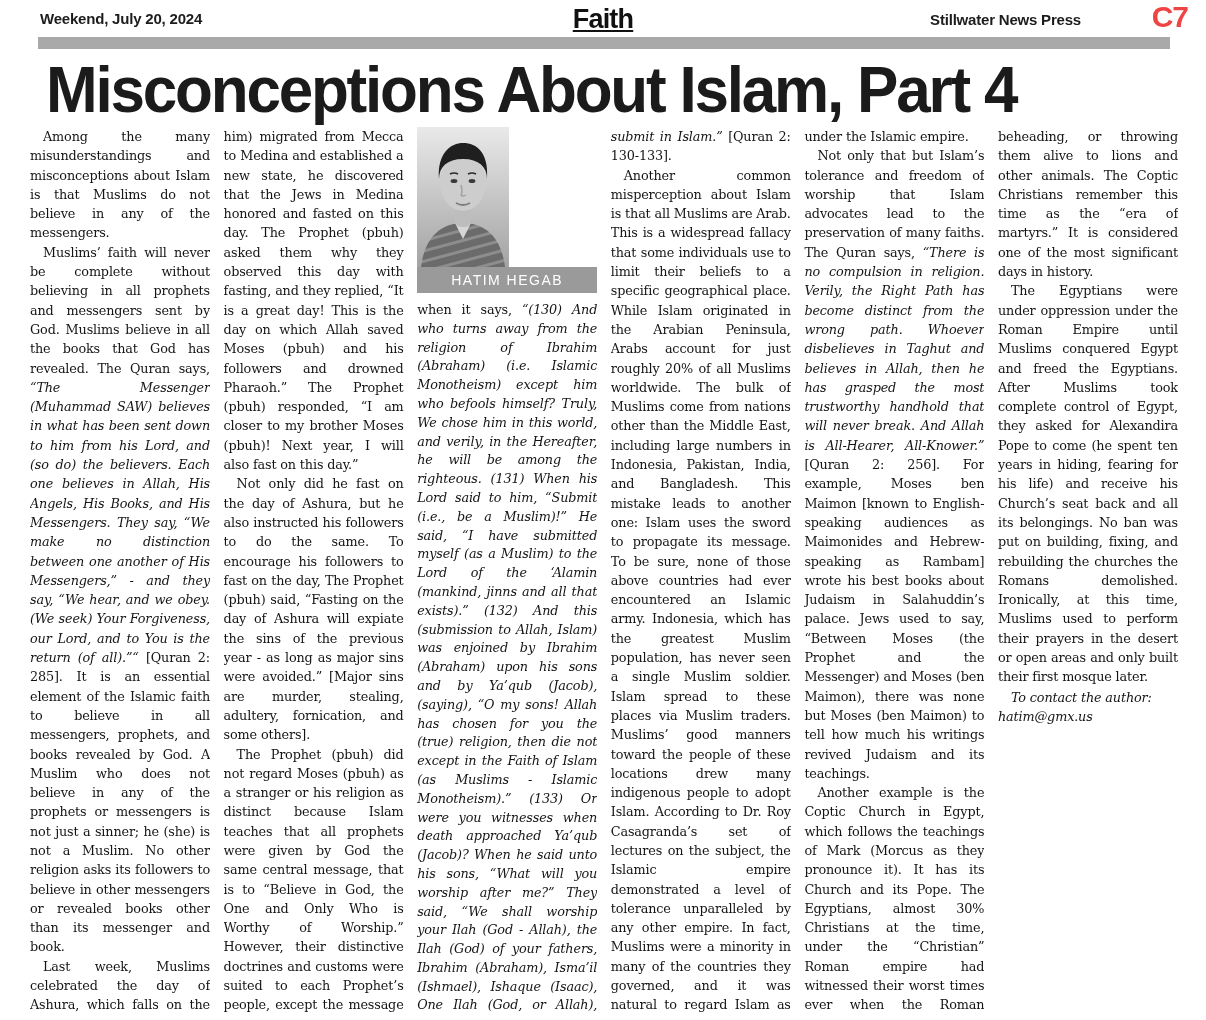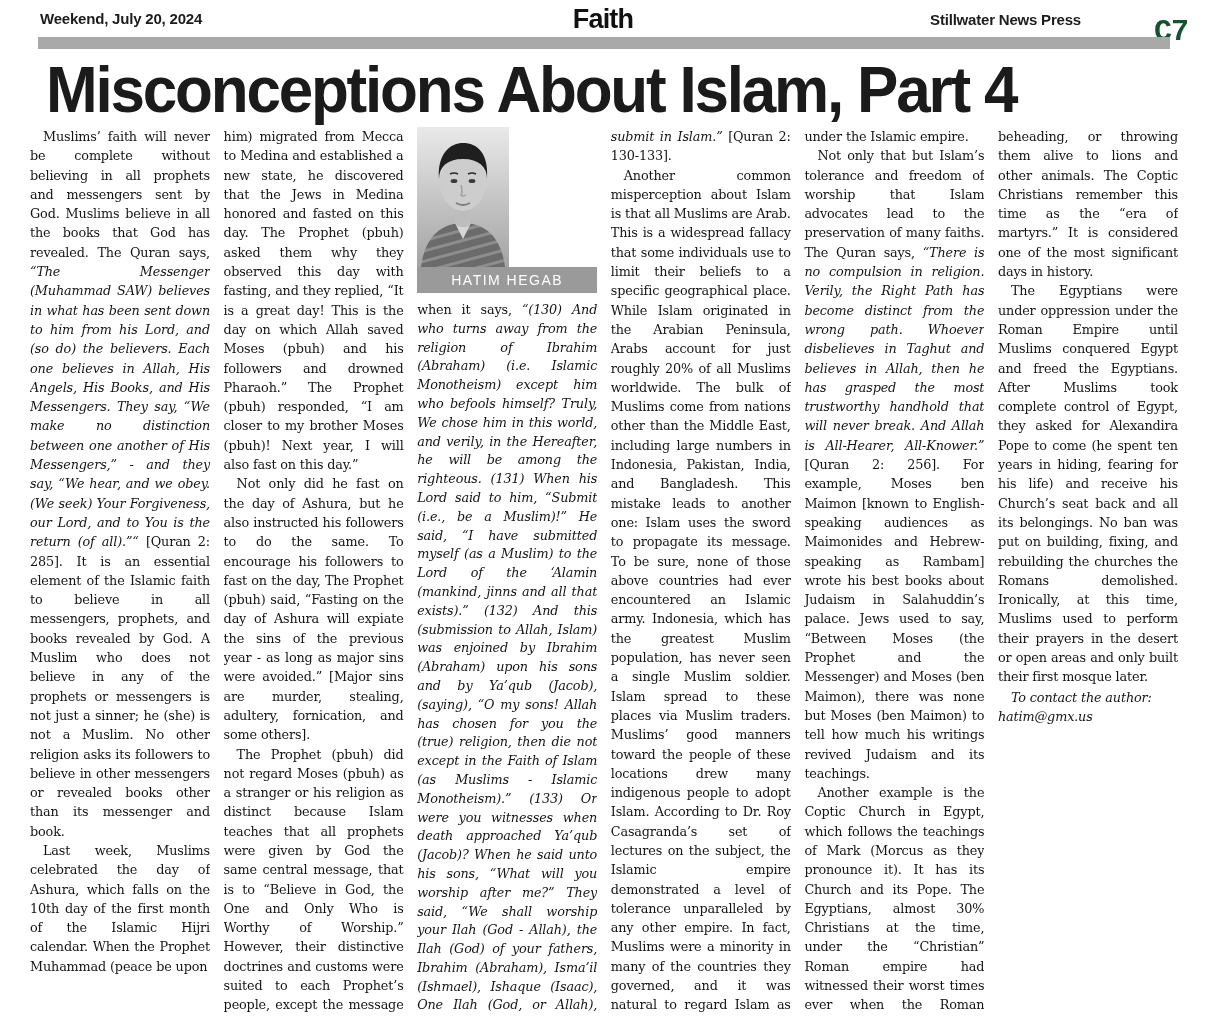--- a/index.html
+++ b/index.html
@@ -9,31 +9,31 @@
   }
   
   .mast-date {
     position:absolute; left:40px; top:10px;
     font-family:"Liberation Sans", sans-serif; font-size:15px; font-weight:600;
     letter-spacing:-0.2px; color:#1c1c1c;
   }
   .mast-section {
     position:absolute; left:0; right:0; top:4px; text-align:center;
     font-family:"Liberation Sans", sans-serif; font-size:27px; font-weight:bold;
-    letter-spacing:-0.8px; color:#111;
+    letter-spacing:-0.8px; color:#111;text-decoration:underline;
   }
   .mast-paper {
     position:absolute; right:125px; top:11px;
     font-family:"Liberation Sans", sans-serif; font-size:15px; font-weight:600;
     letter-spacing:-0.2px; color:#1c1c1c;
   }
   .mast-pagenum {
     position:absolute; right:18px; top:0px;
-    font-family:Liberation Mono, monospace; font-size:30px; font-weight:bold;
-    letter-spacing:-1px; color:#14532d;margin-top:15px;
+    font-family:Liberation Sans, sans-serif; font-size:30px; font-weight:bold;
+    letter-spacing:-1px; color:#ef4444;
   }
   .mast-rule {
     position:absolute; left:38px; top:37px; width:1132px; height:12px;
     background:#a9a9a9;
   }
   
   .headline {
     position:absolute; left:46px; top:52px; margin:0; white-space:nowrap;
     font-family:"Liberation Sans", sans-serif; font-size:62px; font-weight:bold;
     letter-spacing:-2.2px; color:#1b1b1b;
@@ -80,20 +80,21 @@
   <div class="mast-section">Faith</div>
   <div class="mast-paper">Stillwater News Press</div>
   <div class="mast-pagenum">C7</div>
   <div class="mast-rule"></div>
 
   <h1 class="headline">Misconceptions About Islam, Part 4</h1>
 
   <main class="columns">
 
     <section class="col col-text">
+        <p><span>Among the many misunderstandings and misconceptions about Islam is that Muslims do not believe in any of the messengers.</span></p>
         <p><span>Muslims’ faith will never be complete without believing in all prophets and messengers sent by God. Muslims believe in all the books that God has revealed. The Quran says, </span><em>“The Messenger (Muhammad SAW) believes in what has been sent down to him from his Lord, and (so do) the believers. Each one believes in Allah, His Angels, His Books, and His Messengers. They say, “We make no distinction between one another of His Messengers,” - and they say, “We hear, and we obey. (We seek) Your Forgiveness, our Lord, and to You is the return (of all).”“</em><span> [Quran 2: 285]. It is an essential element of the Islamic faith to believe in all messengers, prophets, and books revealed by God. A Muslim who does not believe in any of the prophets or messengers is not just a sinner; he (she) is not a Muslim. No other religion asks its followers to believe in other messengers or revealed books other than its messenger and book.</span></p>
         <p><span>Last week, Muslims celebrated the day of Ashura, which falls on the 10th day of the first month of the Islamic Hijri calendar. When the Prophet Muhammad (peace be upon</span></p>
       </section>
 
     <section class="col col-text">
         <p class="no-indent"><span>him) migrated from Mecca to Medina and established a new state, he discovered that the Jews in Medina honored and fasted on this day. The Prophet (pbuh) asked them why they observed this day with fasting, and they replied, “It is a great day! This is the day on which Allah saved Moses (pbuh) and his followers and drowned Pharaoh.” The Prophet (pbuh) responded, “I am closer to my brother Moses (pbuh)! Next year, I will also fast on this day.”</span></p>
         <p><span>Not only did he fast on the day of Ashura, but he also instructed his followers to do the same. To encourage his followers to fast on the day, The Prophet (pbuh) said, “Fasting on the day of Ashura will expiate the sins of the previous year - as long as major sins were avoided.” [Major sins are murder, stealing, adultery, fornication, and some others].</span></p>
         <p><span>The Prophet (pbuh) did not regard Moses (pbuh) as a stranger or his religion as distinct because Islam teaches that all prophets were given by God the same central message, that is to “Believe in God, the One and Only Who is Worthy of Worship.” However, their distinctive doctrines and customs were suited to each Prophet’s people, except the message of Islam, which is considered the last message from God. The Quran makes this very clear</span></p>
       </section>
 

